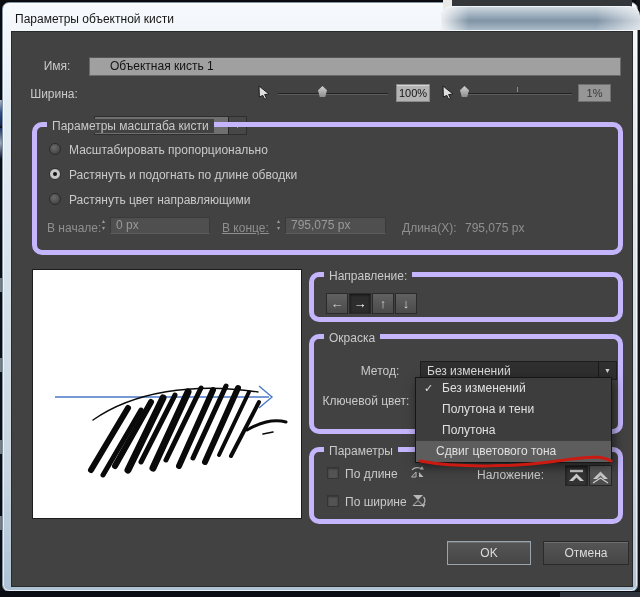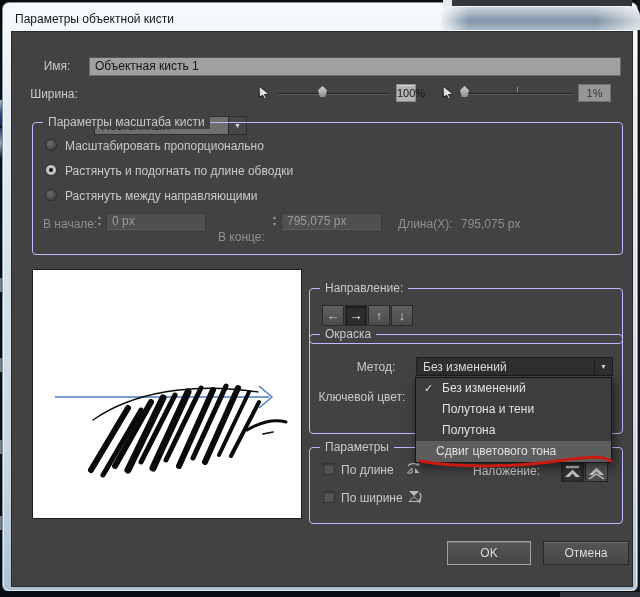--- a/index.html
+++ b/index.html
@@ -31,36 +31,36 @@
   .titlebar-text { left:12px; top:9px; color:#161616; font-size:12px; z-index:2; }
   .content { left:8px; top:28px; width:622px; height:556px; background:#424242;
       border:1px solid #2a2a2a; z-index:2; }
 
   .lbl { color:#c9c9c9; }
   .lbl-r { text-align:center; }
   .dis { color:#8f8f8f; }
 
   
   .name-field { background:#a0a0a0; border:1px solid #6a6a6a; border-top-color:#565656;
-      color:#141414; height:19px; line-height:17px; padding-left:5px; }
+      color:#141414; height:19px; line-height:17px; padding-left:20px; }
   .combo { background:#6f6f6f; border:1px solid #2e2e2e; height:19px; color:#0f0f0f; }
   .combo-text { position:absolute; left:6px; top:2px; }
   .combo-arrow { position:absolute; right:0; top:0; width:18px; height:17px; background:#474747;
       border-left:1px solid #262626; color:#d9d9d9; font-size:7px; text-align:center; line-height:17px; }
   .valbox { height:18px; text-align:center; line-height:16px; font-size:11px; }
   .valbox.en { background:#b4b4b4; color:#151515; border:1px solid #8a8a8a; box-shadow:inset 0 1px 0 #d7d7d7; }
   .valbox.di { background:#969696; color:#383838; border:1px solid #6f6f6f; }
 
   .slider-track { height:2px; background:#222; border-bottom:1px solid #5c5c5c; }
   .slider-handle { width:9px; height:11px; background:linear-gradient(#d2d2d2,#8d8d8d);
       clip-path:polygon(50% 0, 100% 38%, 80% 100%, 20% 100%, 0 38%); }
   .slider-tick { width:1px; height:5px; background:#8a8a8a; }
 
   
-  .group { border:1px solid #c4b5fd; border-radius:4px; }
+  .group { border:5px solid #c4b5fd; border-radius:10px; }
   .group-label { position:absolute; top:-8px; left:10px; background:#424242; padding:0 5px; color:#c9c9c9; }
 
   .radio { width:12px; height:12px; border-radius:50%; background:radial-gradient(circle at 40% 35%, #6b6b6b, #383838);
       border:1px solid #2b2b2b; }
   .radio.sel { background:#c6c6c6; }
   .radio.sel::after { content:""; position:absolute; left:3px; top:3px; width:4px; height:4px;
       border-radius:50%; background:#111; }
 
   .spin { width:9px; height:15px; font-size:6px; line-height:7px; color:#9a9a9a; text-align:center; }
   .dfield { background:#4f4f4f; border:1px solid #3a3a3a; border-bottom-color:#5d5d5d;
@@ -128,51 +128,51 @@
         <span class="combo-text">Постоянный</span>
         <span class="combo-arrow">▼</span>
       </div>
       <div class="abs" style="left:245px;top:53px;">
         <svg width="15" height="15" viewBox="0 0 15 15">
             <path d="M2 1 L12 9 L7.6 9.6 L9.6 13.4 L7.6 14.2 L5.8 10.4 L2.4 12 Z" fill="#dedede" stroke="#1d1d1d" stroke-width="1"></path>
           </svg>
       </div>
       <div class="abs slider-track" style="left:266px;top:61px;width:110px;"></div>
       <div class="abs slider-handle" style="left:306px;top:54px;"></div>
-      <div class="abs valbox en" style="left:384px;top:52px;width:20px;">100%</div>
+      <div class="abs valbox en" style="left:384px;top:52px;width:34px;">100%</div>
       <div class="abs" style="left:429px;top:53px;">
         <svg width="15" height="15" viewBox="0 0 15 15">
             <path d="M2 1 L12 9 L7.6 9.6 L9.6 13.4 L7.6 14.2 L5.8 10.4 L2.4 12 Z" fill="#dedede" stroke="#1d1d1d" stroke-width="1"></path>
           </svg>
       </div>
       <div class="abs slider-track" style="left:450px;top:61px;width:110px;"></div>
       <div class="abs slider-tick" style="left:505px;top:55px;"></div>
       <div class="abs slider-handle" style="left:448px;top:54px;"></div>
       <div class="abs valbox di" style="left:566px;top:52px;width:33px;">1%</div>
 
       <div class="abs group" style="left:20px;top:90px;width:591px;height:133px;">
         <span class="group-label">Параметры масштаба кисти</span>
 
         <div class="abs radio" style="left:12px;top:16px;"></div>
         <div class="abs lbl" style="left:32px;top:16px;">Масштабировать пропорционально</div>
 
         <div class="abs radio sel" style="left:12px;top:41px;"></div>
         <div class="abs lbl" style="left:32px;top:41px;">Растянуть и подогнать по длине обводки</div>
 
         <div class="abs radio" style="left:12px;top:66px;"></div>
-        <div class="abs lbl" style="left:32px;top:66px;">Растянуть между направляющими</div>
+        <div class="abs lbl" style="left:32px;top:66px;">Растянуть цвет направляющими</div>
 
         <div class="abs dis" style="left:10px;top:94px;">В начале:</div>
         <div class="abs spin" style="left:62px;top:91px;">
           <div>▴</div>
           <div>▾</div>
         </div>
         <div class="abs dfield" style="left:73px;top:90px;width:100px;">0 px</div>
 
-        <div class="abs dis" style="left:185px;top:107px;">В конце:</div>
+        <div class="abs dis" style="left:185px;top:94px;text-decoration:underline;">В конце:</div>
         <div class="abs spin" style="left:237px;top:91px;">
           <div>▴</div>
           <div>▾</div>
         </div>
         <div class="abs dfield" style="left:248px;top:90px;width:101px;">795,075 px</div>
 
         <div class="abs dis" style="left:365px;top:94px;">Длина(X):</div>
         <div class="abs dis" style="left:428px;top:94px;">795,075 px</div>
       </div>
 
@@ -195,21 +195,21 @@
             <path d="M172 192 L205 118" stroke-width="6"></path>
             <path d="M186 185 L216 122" stroke-width="4"></path>
             <path d="M198 186 L226 132" stroke-width="4"></path>
             <path d="M60 150 C 100 122, 160 112, 225 122" stroke-width="1.4"></path>
             <path d="M214 160 C 228 152, 242 149, 253 152" stroke-width="3"></path>
             <path d="M230 164 L240 162" stroke-width="1.6"></path>
           </g>
         </svg>
       </div>
 
-      <div class="abs group" style="left:297px;top:256px;width:314px;height:56px;">
+      <div class="abs group" style="left:297px;top:240px;width:314px;height:50px;">
         <span class="group-label">Направление:</span>
         <div class="abs dirbtn" style="left:12px;top:16px;"><span>←</span></div>
         <div class="abs dirbtn sel" style="left:35px;top:16px;"><span>→</span></div>
         <div class="abs dirbtn" style="left:58px;top:16px;"><span>↑</span></div>
         <div class="abs dirbtn" style="left:81px;top:16px;"><span>↓</span></div>
       </div>
 
       <div class="abs group" style="left:297px;top:302px;width:314px;height:100px;">
         <span class="group-label">Окраска</span>
         <div class="abs lbl lbl-r" style="left:30px;top:25px;width:72px;">Метод:</div>

